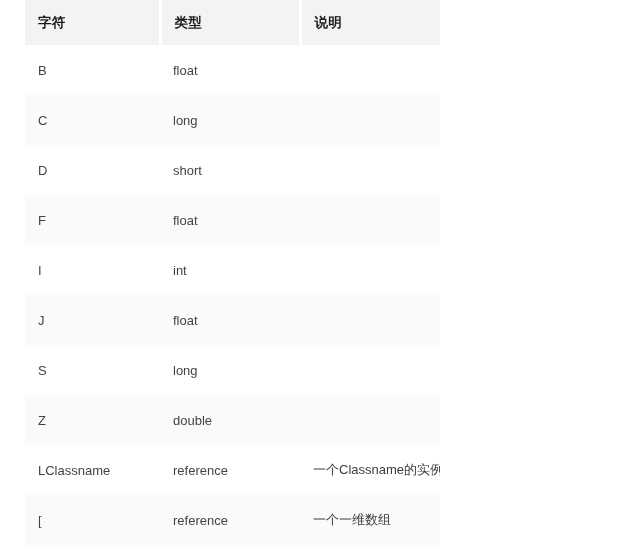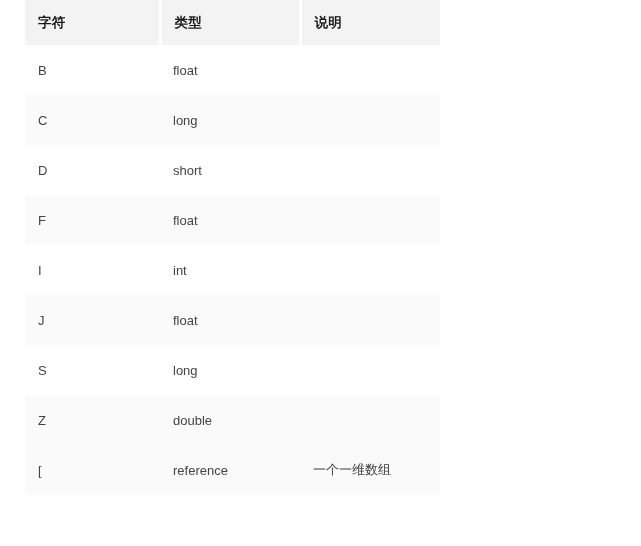--- a/index.html
+++ b/index.html
@@ -138,20 +138,25 @@
       <tr class="row-odd">
         <td class="cell-char">S</td>
         <td class="cell-type">long</td>
         <td class="cell-desc"></td>
       </tr>
       <tr class="row-even">
         <td class="cell-char">Z</td>
         <td class="cell-type">double</td>
         <td class="cell-desc"></td>
       </tr>
+      <tr class="row-odd">
+        <td class="cell-char">LClassname</td>
+        <td class="cell-type">reference</td>
+        <td class="cell-desc">一个Classname的实例</td>
+      </tr>
       <tr class="row-even">
         <td class="cell-char">[</td>
         <td class="cell-type">reference</td>
         <td class="cell-desc">一个一维数组</td>
       </tr>
     </tbody>
   </table>
 
 </div>
 

